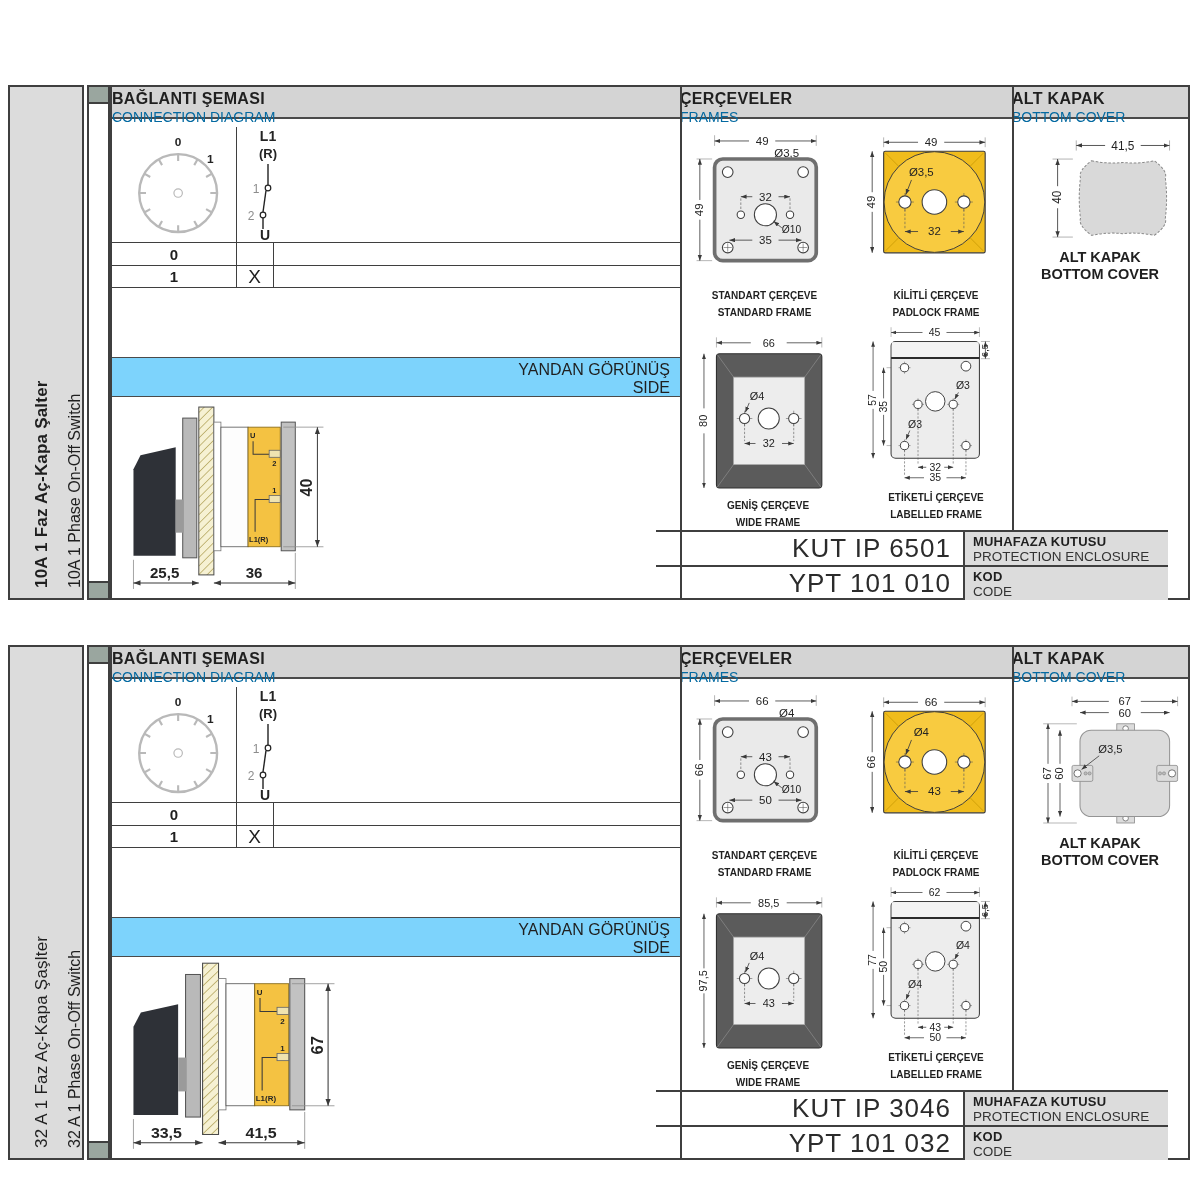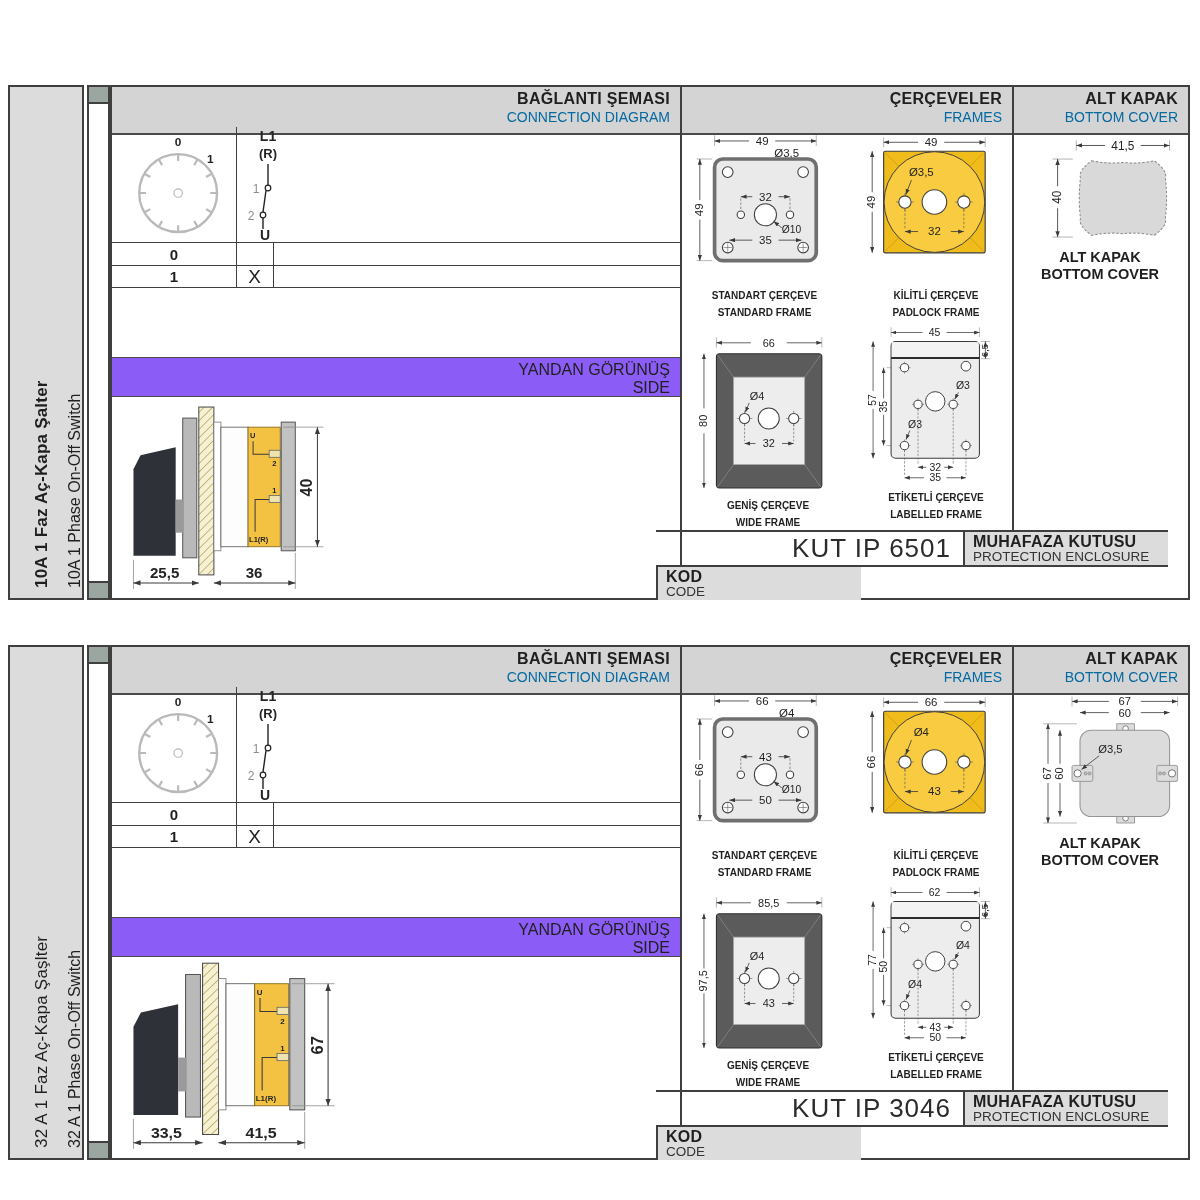--- a/index.html
+++ b/index.html
@@ -9,44 +9,44 @@
 .sidebar{position:absolute;left:8px;top:0;width:76px;height:515px;background:#dcdcdc;border:2px solid #3f3f3f}
 .vt{position:absolute;white-space:nowrap;transform:rotate(-90deg);transform-origin:0 100%;bottom:10px}
 .vt-tr{left:42px;font-size:17px;font-weight:bold;letter-spacing:.2px}
 .p2 .vt-tr{font-weight:normal}
 .vt-en{left:74px;font-size:16px;font-weight:normal}
 .railcol{position:absolute;left:87px;top:0;width:23px;height:515px;border:2px solid #3f3f3f;background:#fff}
 .railsq{position:absolute;left:0;width:100%;height:17px;background:#9aa69f}
 .railsq.t{top:0;border-bottom:2px solid #3f3f3f}
 .railsq.b{bottom:0;border-top:2px solid #3f3f3f}
 .main{position:absolute;left:110px;top:0;width:1080px;height:515px;border:2px solid #3f3f3f;background:#fff}
-.hdr{position:absolute;top:0;height:48px;background:#d4d4d4;border-bottom:2px solid #4a4a4a;text-align:right;padding:3px 10px 0 0;line-height:18px}
+.hdr{position:absolute;top:0;height:32px;background:#d4d4d4;border-bottom:2px solid #4a4a4a;text-align:left;padding:3px 10px 0 0;line-height:18px}
 .hdr .t1{font-weight:bold;font-size:16px;letter-spacing:.3px}
 .hdr .t2{font-size:14px;color:#0369a1}
 .it{}
 .hdr-conn{left:0;width:568px}
 .hdr-frames{left:568px;width:332px}
 .hdr-cover{left:900px;width:176px}
 .vline{position:absolute;width:0;border-left:2px solid #3f3f3f}
 .vl-frames{left:568px;top:0;height:511px}
 .vl-cover{left:900px;top:0;height:443px}
 .vline-schem{position:absolute;left:124px;top:40px;height:160px;width:0;border-left:1.5px solid #3f3f3f}
 .ctable{position:absolute;left:0;top:155px;width:568px;border-top:1.5px solid #3f3f3f;border-bottom:1.5px solid #3f3f3f}
 .trow{display:flex;height:22px;align-items:center}
 .trow+.trow{border-top:1.5px solid #3f3f3f}
 .tc0{width:124px;text-align:center;font-weight:bold;font-size:15px}
 .tc1{width:38px;text-align:center;font-size:19px;border-right:1.5px solid #3f3f3f;height:100%;line-height:21px}
-.hdr-side{position:absolute;left:0;top:270px;width:568px;height:40px;background:#8b5cf6;border-top:1.5px solid #4a4a4a;border-bottom:1.5px solid #4a4a4a;text-align:right;padding:3px 10px 0 0;line-height:18px}
+.hdr-side{position:absolute;left:0;top:270px;width:568px;height:40px;background:#7dd3fc;border-top:1.5px solid #4a4a4a;border-bottom:1.5px solid #4a4a4a;text-align:right;padding:3px 10px 0 0;line-height:18px}
 .ftitle{position:absolute;text-align:center;font-weight:bold;font-size:10px;line-height:17px}
 .row-enc,.row-code{position:absolute;left:544px;width:512px;border-top:2px solid #3f3f3f;display:flex}
 .row-enc{top:443px;height:35px}
 .row-code{top:478px;height:35px}
 .bigcode{width:307px;text-align:right;padding-right:12px;font-size:26px;letter-spacing:1px;line-height:32px;color:#2b2b2b}
 .lblcell{width:205px;background:#dcdcdc;border-left:2px solid #3f3f3f;padding:2px 0 0 8px;line-height:15px}
-.lblcell .t1{font-weight:bold;font-size:16px;letter-spacing:.2px}
+.lblcell .t1{font-weight:bold;font-size:13px;letter-spacing:.2px}
 .lblcell .t2{font-size:13.5px;color:#333}
 svg{position:absolute;overflow:visible}
 svg text{font-family:"Liberation Sans",sans-serif;fill:#242424;font-size:14px}
 svg text.mid{text-anchor:middle}
 svg text.b{font-weight:bold}
 svg text.sm{font-size:12.5px}
 svg text.tiny{font-size:7.5px;font-weight:bold}
 svg line.d,svg path.ld{stroke:#3a3a3a;stroke-width:1;fill:none}
 svg line.e{stroke:#8f8f8f;stroke-width:.8}
 svg line.dash{stroke:#5a5a5a;stroke-width:.8;stroke-dasharray:3,2}
@@ -348,20 +348,21 @@
     </div>
 
     <div class="row-enc">
       <div class="bigcode">KUT IP 6501</div>
       <div class="lblcell">
         <div class="t1">MUHAFAZA KUTUSU</div>
         <div class="t2 it">PROTECTION ENCLOSURE</div>
       </div>
     </div>
     <div class="row-code">
+      <div class="bigcode">YPT 101 010</div>
       <div class="lblcell">
         <div class="t1">KOD</div>
         <div class="t2 it">CODE</div>
       </div>
     </div>
   </div>
 </div>
 
 <div class="panel p2">
   <div class="sidebar">
@@ -660,19 +661,20 @@
     </div>
 
     <div class="row-enc">
       <div class="bigcode">KUT IP 3046</div>
       <div class="lblcell">
         <div class="t1">MUHAFAZA KUTUSU</div>
         <div class="t2 it">PROTECTION ENCLOSURE</div>
       </div>
     </div>
     <div class="row-code">
+      <div class="bigcode">YPT 101 032</div>
       <div class="lblcell">
         <div class="t1">KOD</div>
         <div class="t2 it">CODE</div>
       </div>
     </div>
   </div>
 </div>
 
 </body></html>

